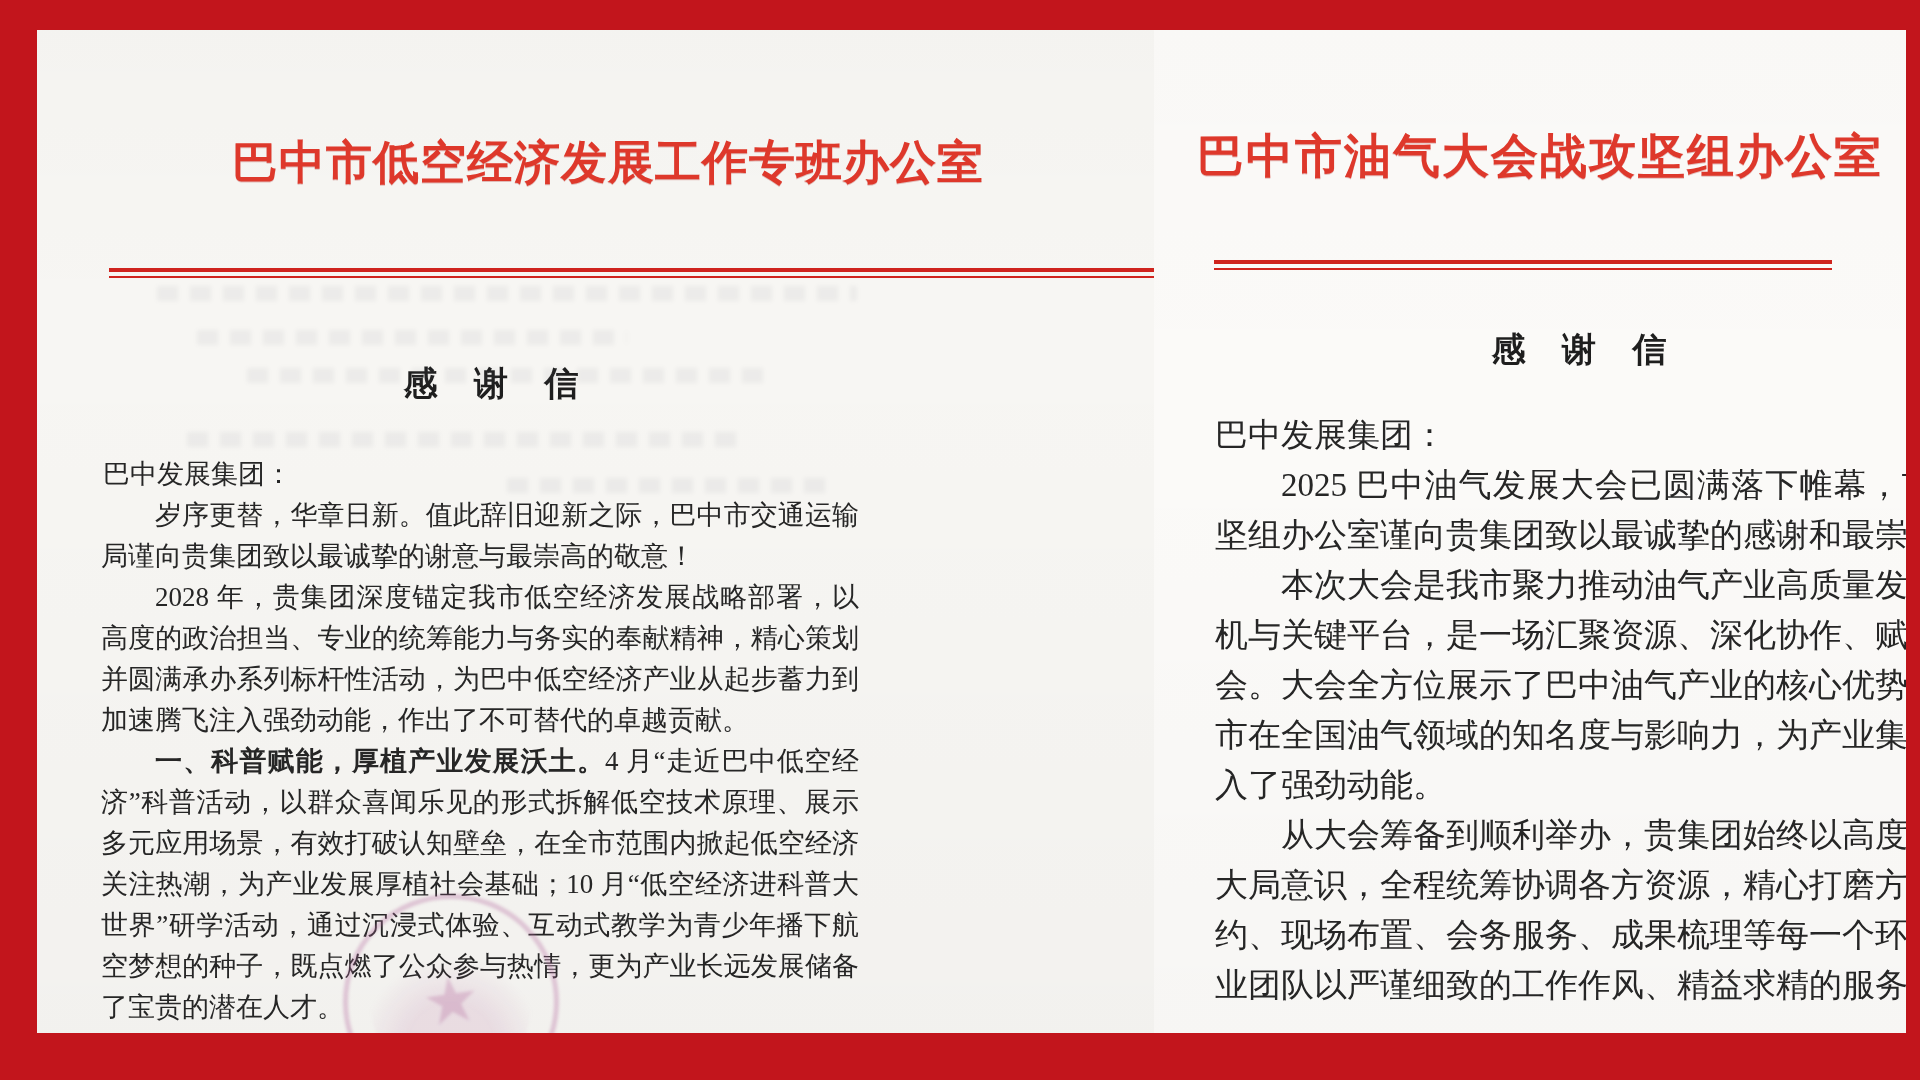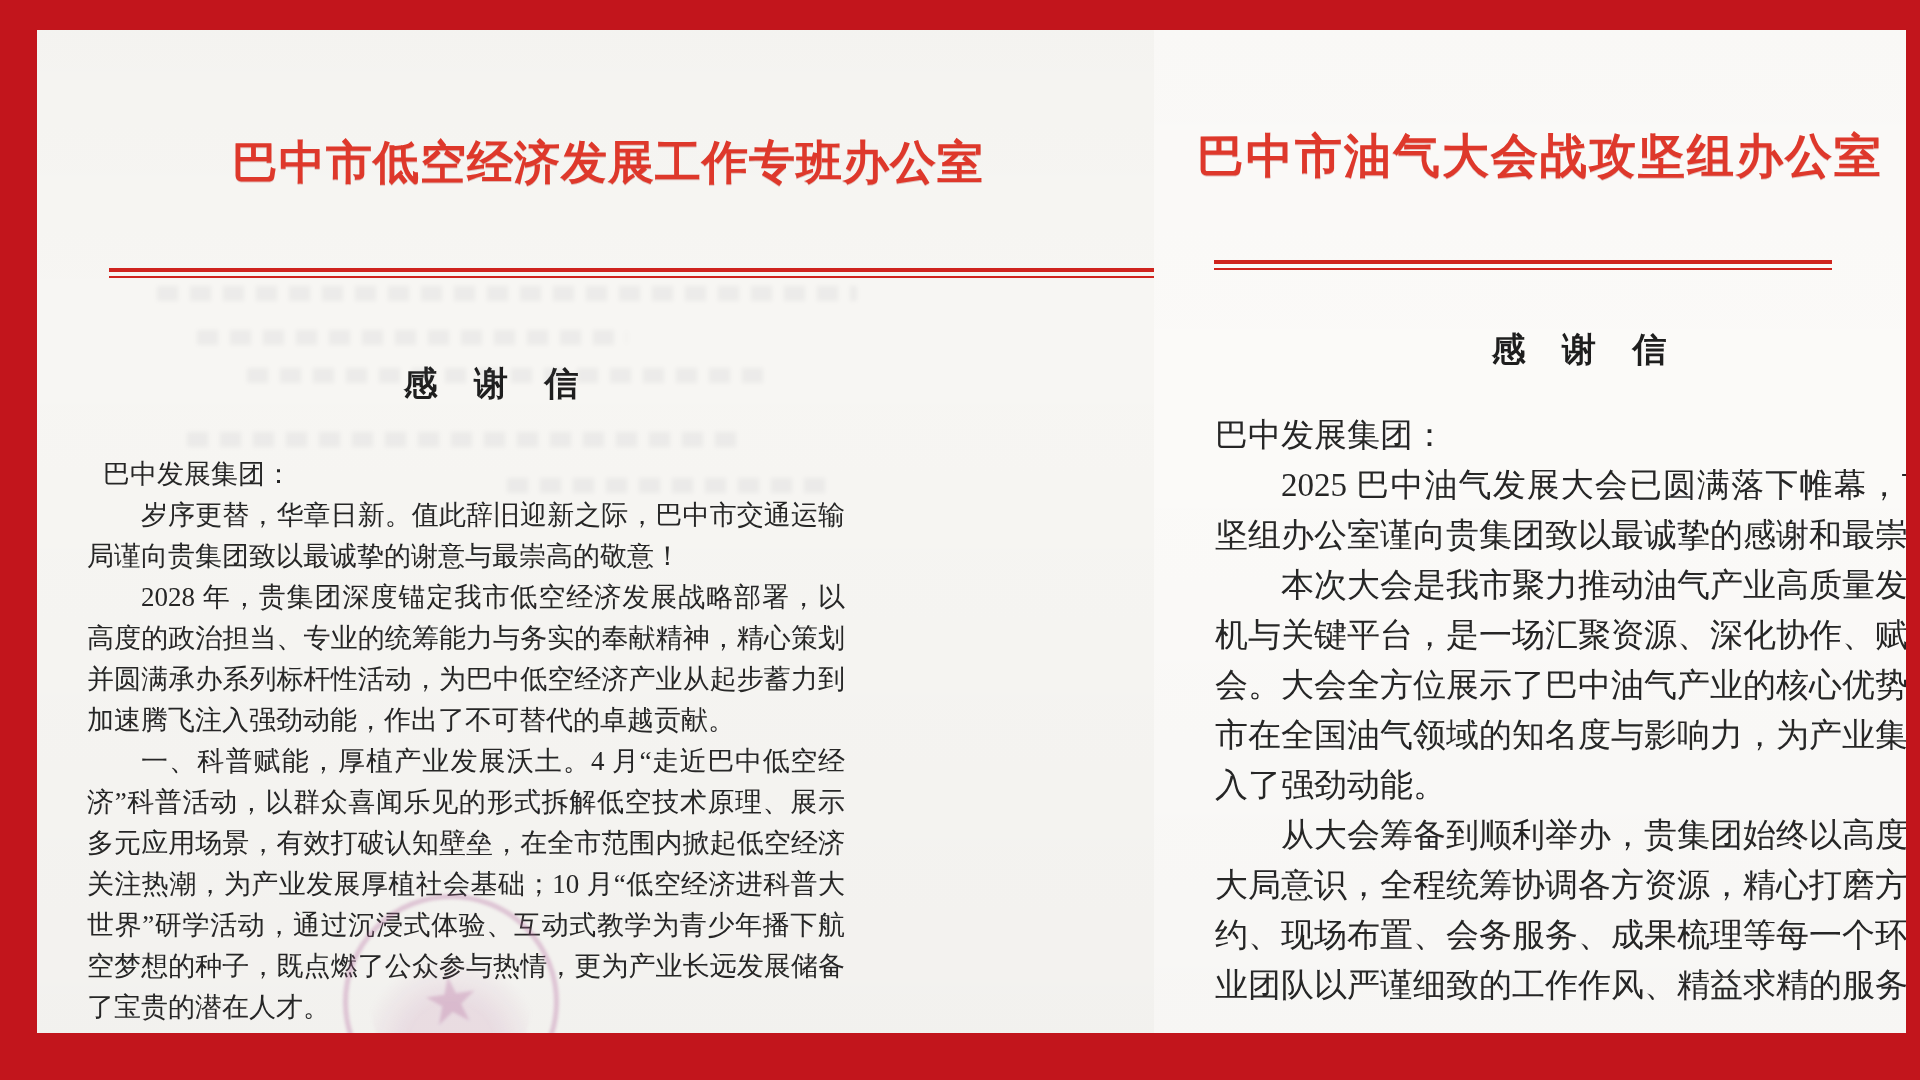--- a/index.html
+++ b/index.html
@@ -68,24 +68,24 @@
   .page-right .letter-title{margin-top:56px;margin-left:61px;width:742px;text-align:center;}
   .salutation{margin:0;}
   .page-left .salutation{margin-top:46px;margin-left:66px;font-size:27px;line-height:41px;}
   .page-right .salutation{margin-top:36px;margin-left:61px;font-size:33px;line-height:50px;}
   .para{
     margin:0;
     text-indent:2em;
     text-align:justify;
     text-justify:inter-ideograph;
   }
-  .page-left .para{margin-left:50px;width:758px;font-size:27px;line-height:41px;}
+  .page-left .para{margin-left:64px;width:758px;font-size:27px;line-height:41px;}
   .page-right .para{margin-left:61px;width:924px;font-size:33px;line-height:50px;}
   .lead{
-    font-weight:400;
+    font-weight:700;
     font-family:"Liberation Sans","DejaVu Sans",sans-serif;
     letter-spacing:0.5px;
   }
   
   .ghost{
     position:absolute;
     height:15px;
     border-radius:2px;
     filter:blur(2px);
     opacity:.5;

